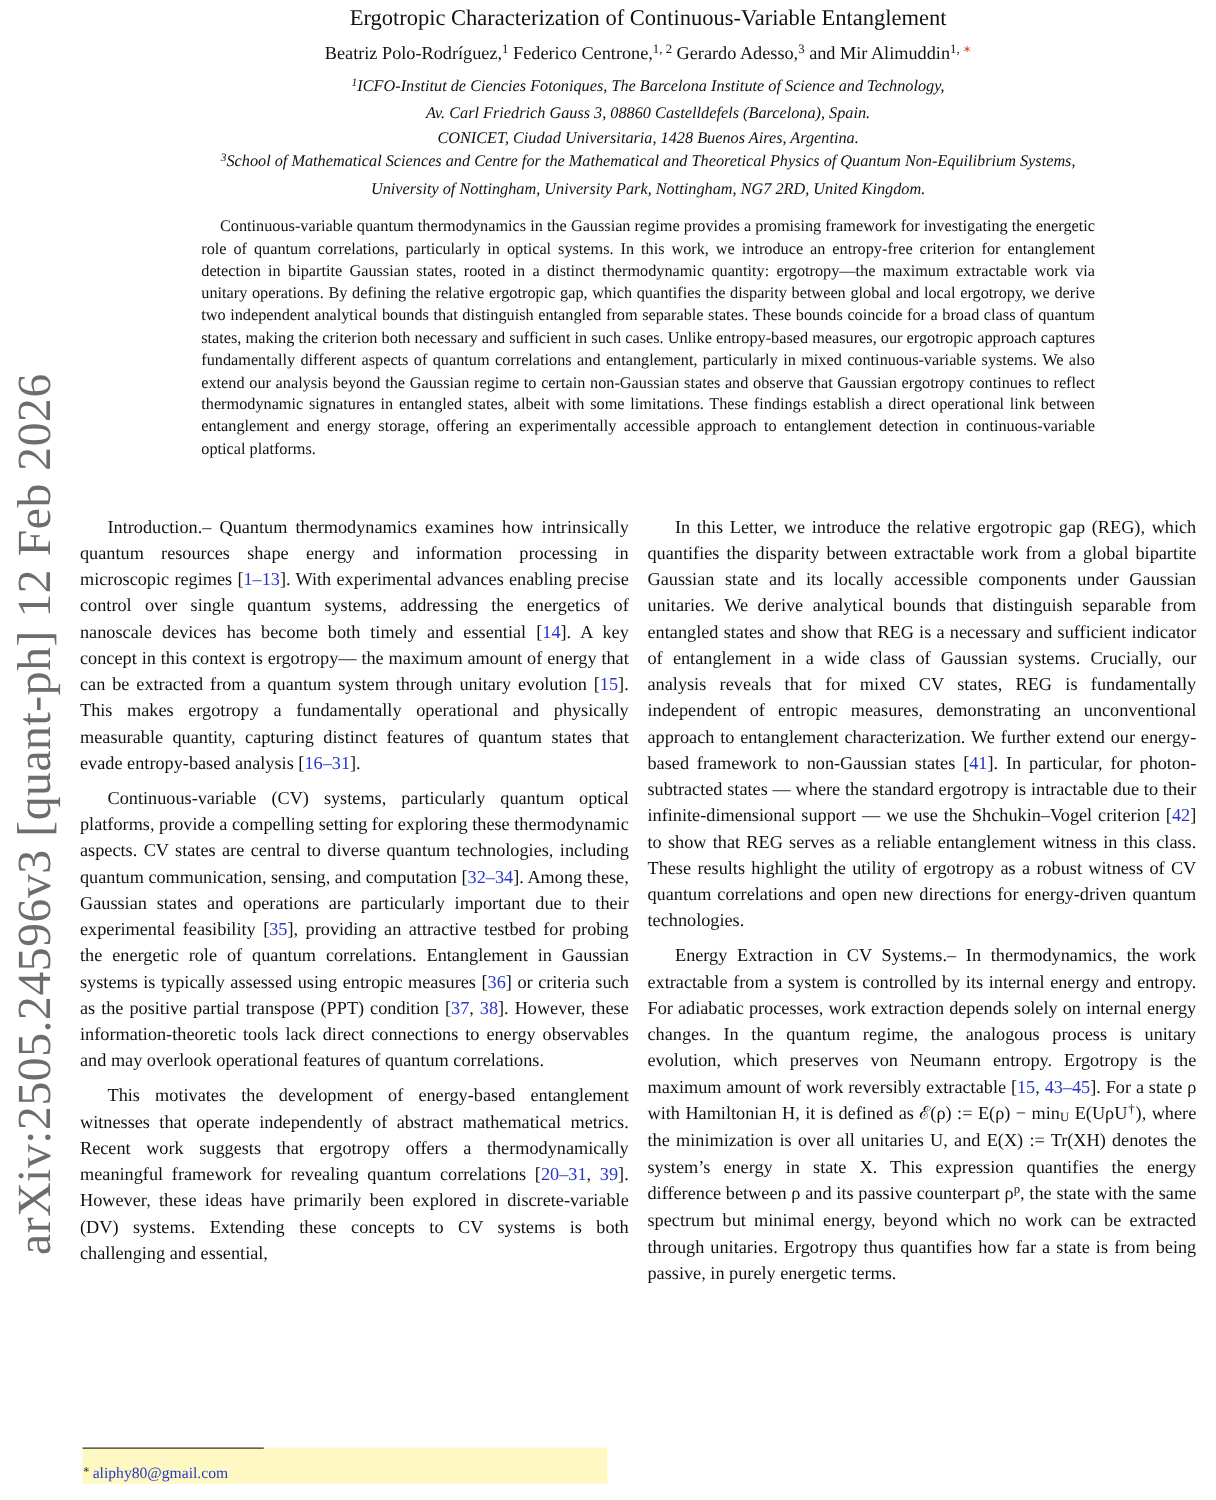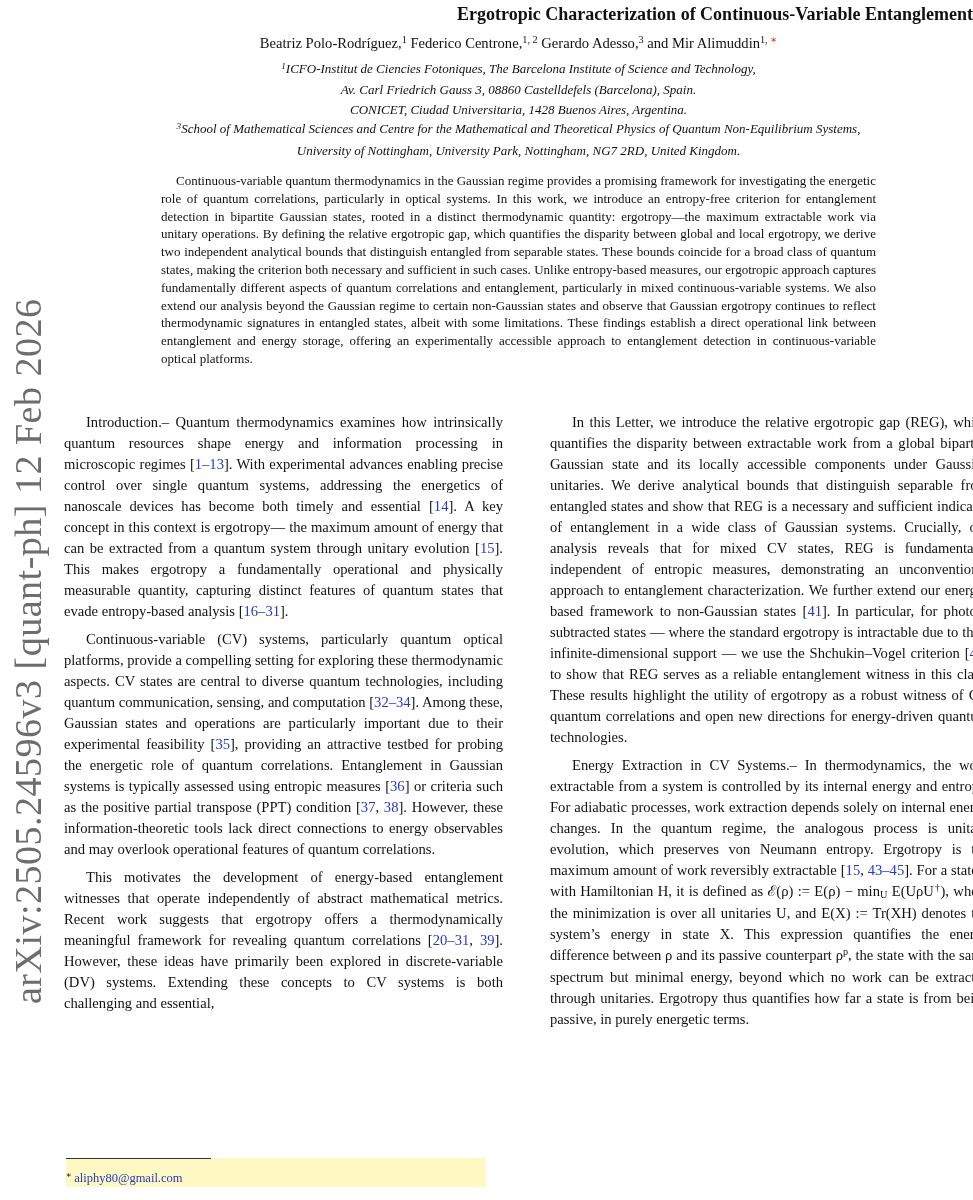--- a/index.html
+++ b/index.html
@@ -7,26 +7,26 @@
   .page{
     position:relative;width:973px;height:1200px;background:#fff;overflow:hidden;
     font-family:"Liberation Serif","DejaVu Serif",serif;color:#111;
   }
   .arxiv-banner{
     position:absolute;left:6px;top:1004px;transform-origin:0 0;transform:rotate(-90deg);
     white-space:nowrap;font-size:38px;color:var(--banner-gray,#6d6d6d);
     font-family:"Liberation Serif","DejaVu Serif",serif;letter-spacing:0.5px;
   }
   .content{position:absolute;left:64px;top:0;width:909px}
-  .title{text-align:right;font-size:18px;font-weight:bold;margin-top:3px;line-height:22px}
+  .title{text-align:center;font-size:18px;font-weight:normal;margin-top:3px;line-height:22px}
   .authors{text-align:center;font-size:14.6px;margin-top:9px;line-height:19px}
   .affils{text-align:center;font-style:italic;font-size:13px;margin-top:5px;line-height:19.4px}
   .affil-line{white-space:normal}
   .abstract{margin:12px 97px 0 97px;font-size:13px;line-height:17.8px;text-align:justify;text-indent:15px}
-  .columns{display:flex;gap:47px;margin-top:44px;align-items:flex-start}
+  .columns{display:flex;gap:15px;margin-top:44px;align-items:flex-start}
   .col{flex:0 0 439px;width:439px;font-size:14.6px;line-height:21px;text-align:justify}
   .para{text-indent:22px}
   .para.noindent{text-indent:0}
   .para + .para{margin-top:7px}
   .seg-i{}
   .seg-cite{color:var(--link,#2637c8)}
   .seg-red{color:var(--marker,#cc2200)}
   .seg-sup{font-size:70%;position:relative;top:-0.45em}
   .seg-sub{font-size:70%;position:relative;top:0.25em}
   .footnote-area{position:absolute;left:66px;top:1158px;width:420px;font-size:12.5px;line-height:16px;background:#fef9c3}

